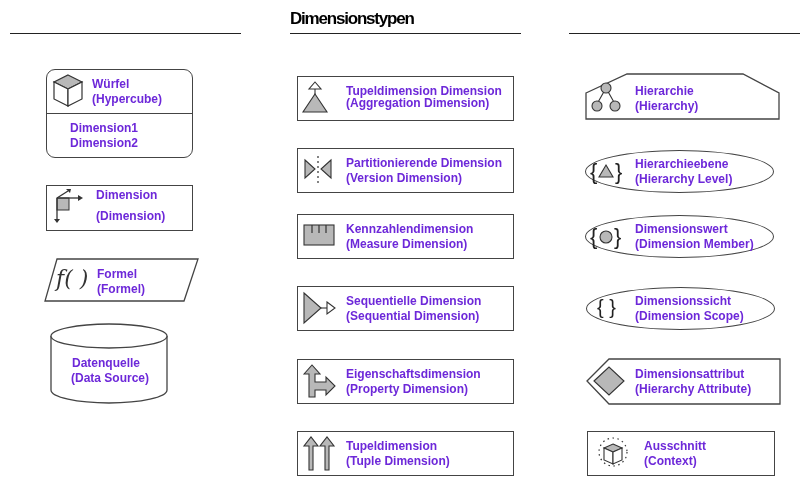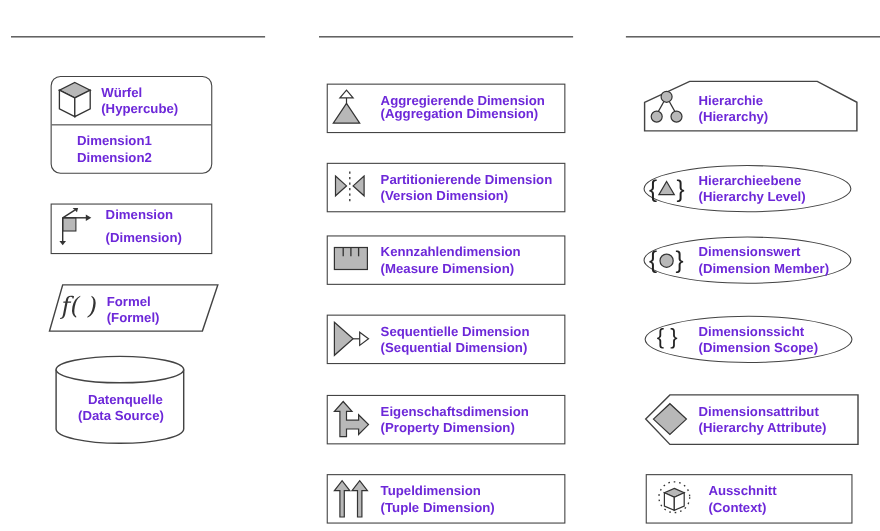--- a/index.html
+++ b/index.html
@@ -11,20 +11,21 @@
   .box { position:absolute; border:1.3px solid #444; background:#fff; box-sizing:border-box; }
   .lbl { position:absolute; font-size:12px; line-height:15px; color:#6d28d9; white-space:nowrap;font-weight:bold; }
   svg { position:absolute; overflow:visible; }
 </style>
 </head>
 <body>
 
 <div id="root">
 
   <div class="rule" style="left:10px;top:33px;width:231px"></div>
+  <div class="head" style="left:290px;top:9px">Dimensionstypen</div>
   <div class="rule" style="left:290px;top:33px;width:231px"></div>
   <div class="rule" style="left:569px;top:33px;width:231px"></div>
 
   <div>
     <div class="box" style="left:46px;top:69px;width:147px;height:89px;border-radius:9px"></div>
     <div class="rule" style="left:47px;top:113px;width:145px;background:#444"></div>
     <svg style="left:52px;top:73px" width="34" height="36">
       <polygon points="16,2 30,9 16,16 2,9" fill="#b8b8b8" stroke="#333" stroke-width="1.2"></polygon>
       <polygon points="2,9 16,16 16,33 2,26" fill="#fff" stroke="#333" stroke-width="1.2"></polygon>
       <polygon points="16,16 30,9 30,26 16,33" fill="#fff" stroke="#333" stroke-width="1.2"></polygon>
@@ -57,32 +58,32 @@
     <div style="position:absolute;left:56px;top:266px;font-family:'DejaVu Serif',serif;font-style:italic;font-size:22px;line-height:26px;color:#333">f( )</div>
     <div class="lbl" style="left:97px;top:267px">Formel</div>
     <div class="lbl" style="left:97px;top:282px">(Formel)</div>
   </div>
 
   <div>
     <svg style="left:50px;top:322px" width="118" height="84">
       <path d="M1,14 L1,68 A58,13 0 0 0 117,68 L117,14" fill="#fff" stroke="#444" stroke-width="1.3"></path>
       <ellipse cx="59" cy="14" rx="58" ry="12" fill="#fff" stroke="#444" stroke-width="1.3"></ellipse>
     </svg>
-    <div class="lbl" style="left:72px;top:356px;width:76px;text-align:right">Datenquelle</div>
+    <div class="lbl" style="left:72px;top:356px;width:76px;text-align:left">Datenquelle</div>
     <div class="lbl" style="left:62px;top:371px;width:96px;text-align:center">(Data Source)</div>
   </div>
 
   <div>
     <div class="box" style="left:297px;top:76px;width:217px;height:45px"></div>
     <svg style="left:303px;top:80px" width="34" height="36">
       <polygon points="12,2 18,9 6,9" fill="#fff" stroke="#333" stroke-width="1.1"></polygon>
       <line x1="12" y1="9" x2="12" y2="15" stroke="#333" stroke-width="1.1"></line>
       <polygon points="12,14 24,32 0,32" fill="#b8b8b8" stroke="#333" stroke-width="1.1"></polygon>
     </svg>
-    <div class="lbl" style="left:346px;top:84px">Aggregierende Dimension</div>
+    <div class="lbl" style="left:346px;top:84px">Tupeldimension Dimension</div>
     <div class="lbl" style="left:346px;top:96px">(Aggregation Dimension)</div>
   </div>
 
   <div>
     <div class="box" style="left:297px;top:148px;width:217px;height:45px"></div>
     <svg style="left:303px;top:154px" width="34" height="34">
       <polygon points="2,6 12,15 2,24" fill="#b8b8b8" stroke="#333" stroke-width="1.1"></polygon>
       <polygon points="28,6 18,15 28,24" fill="#b8b8b8" stroke="#333" stroke-width="1.1"></polygon>
       <line x1="15" y1="2" x2="15" y2="30" stroke="#333" stroke-width="1.2" stroke-dasharray="2,3"></line>
     </svg>

